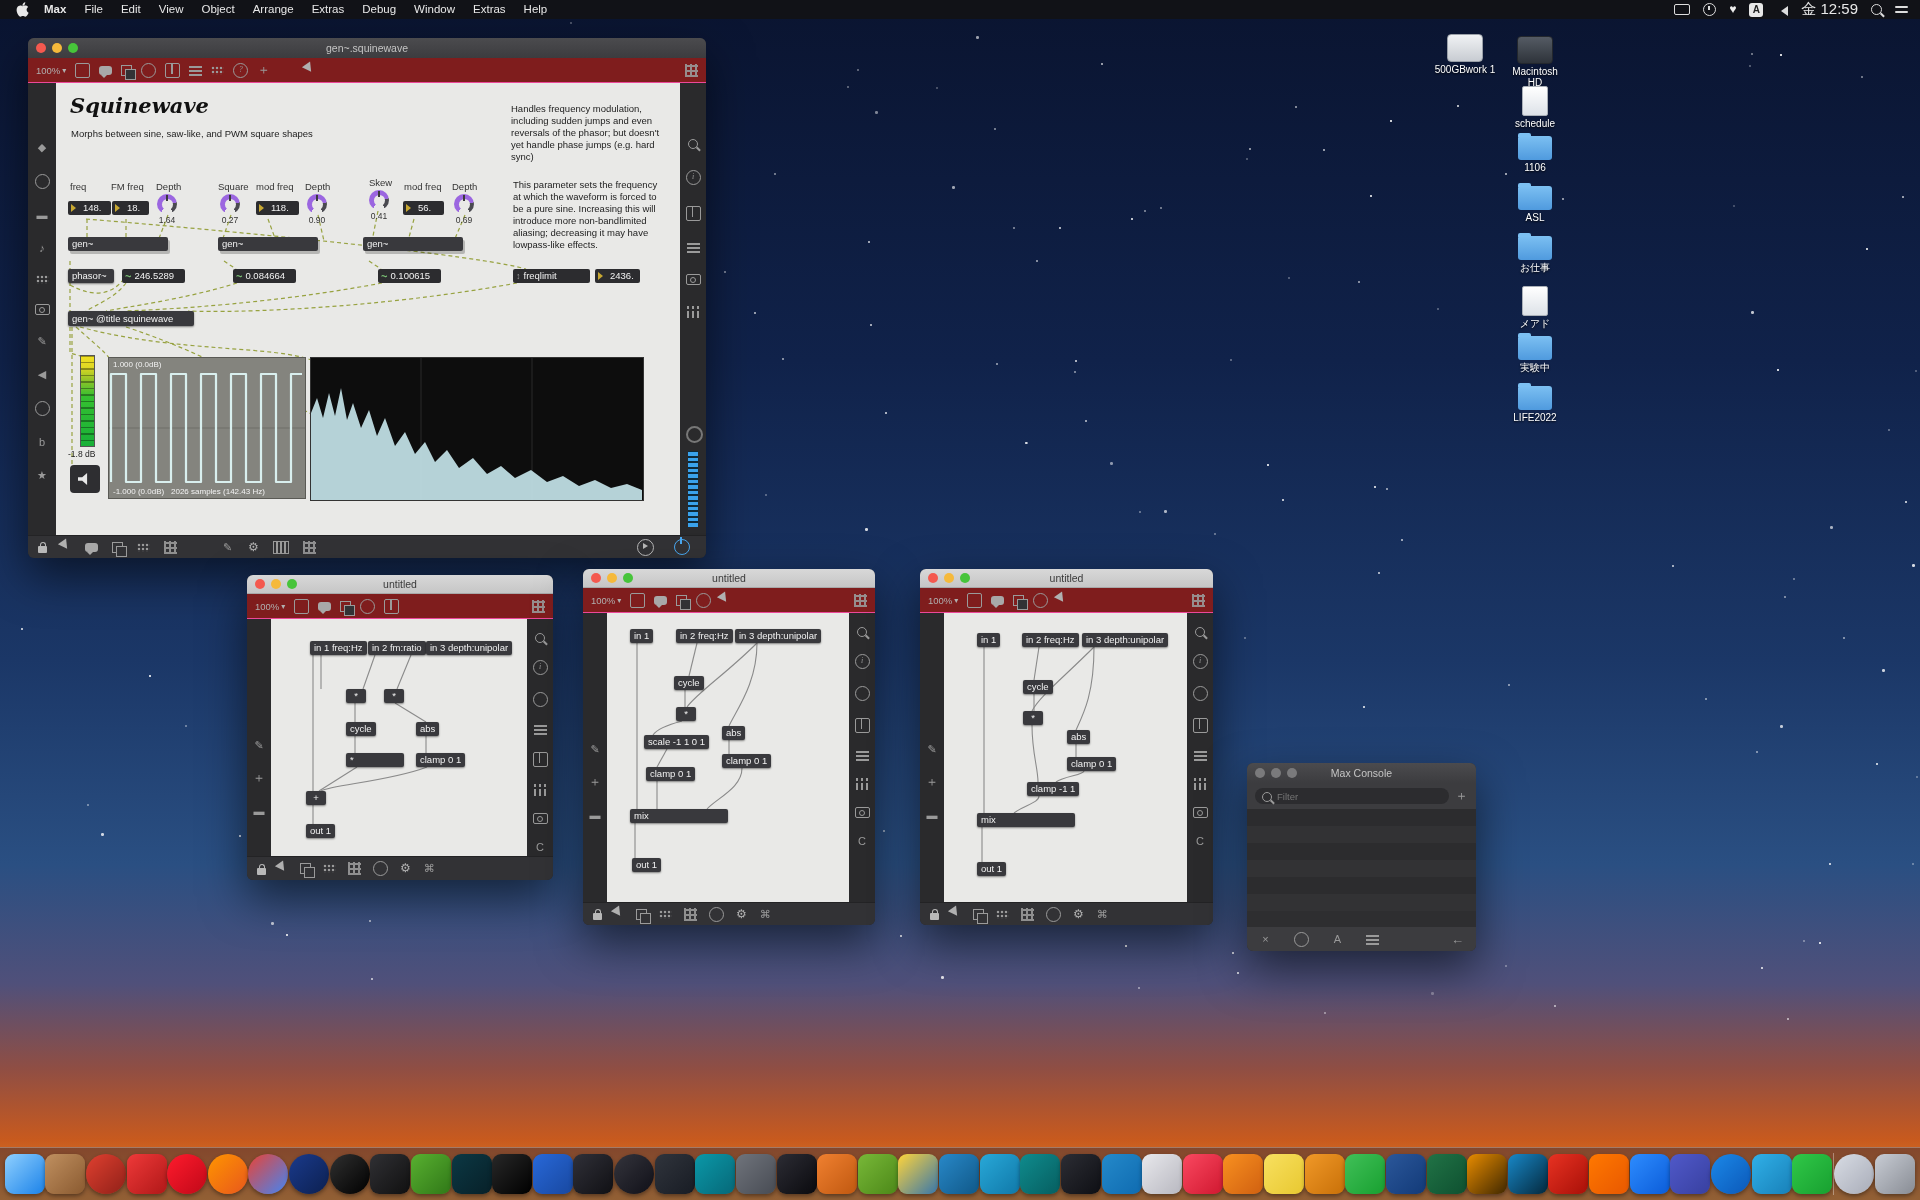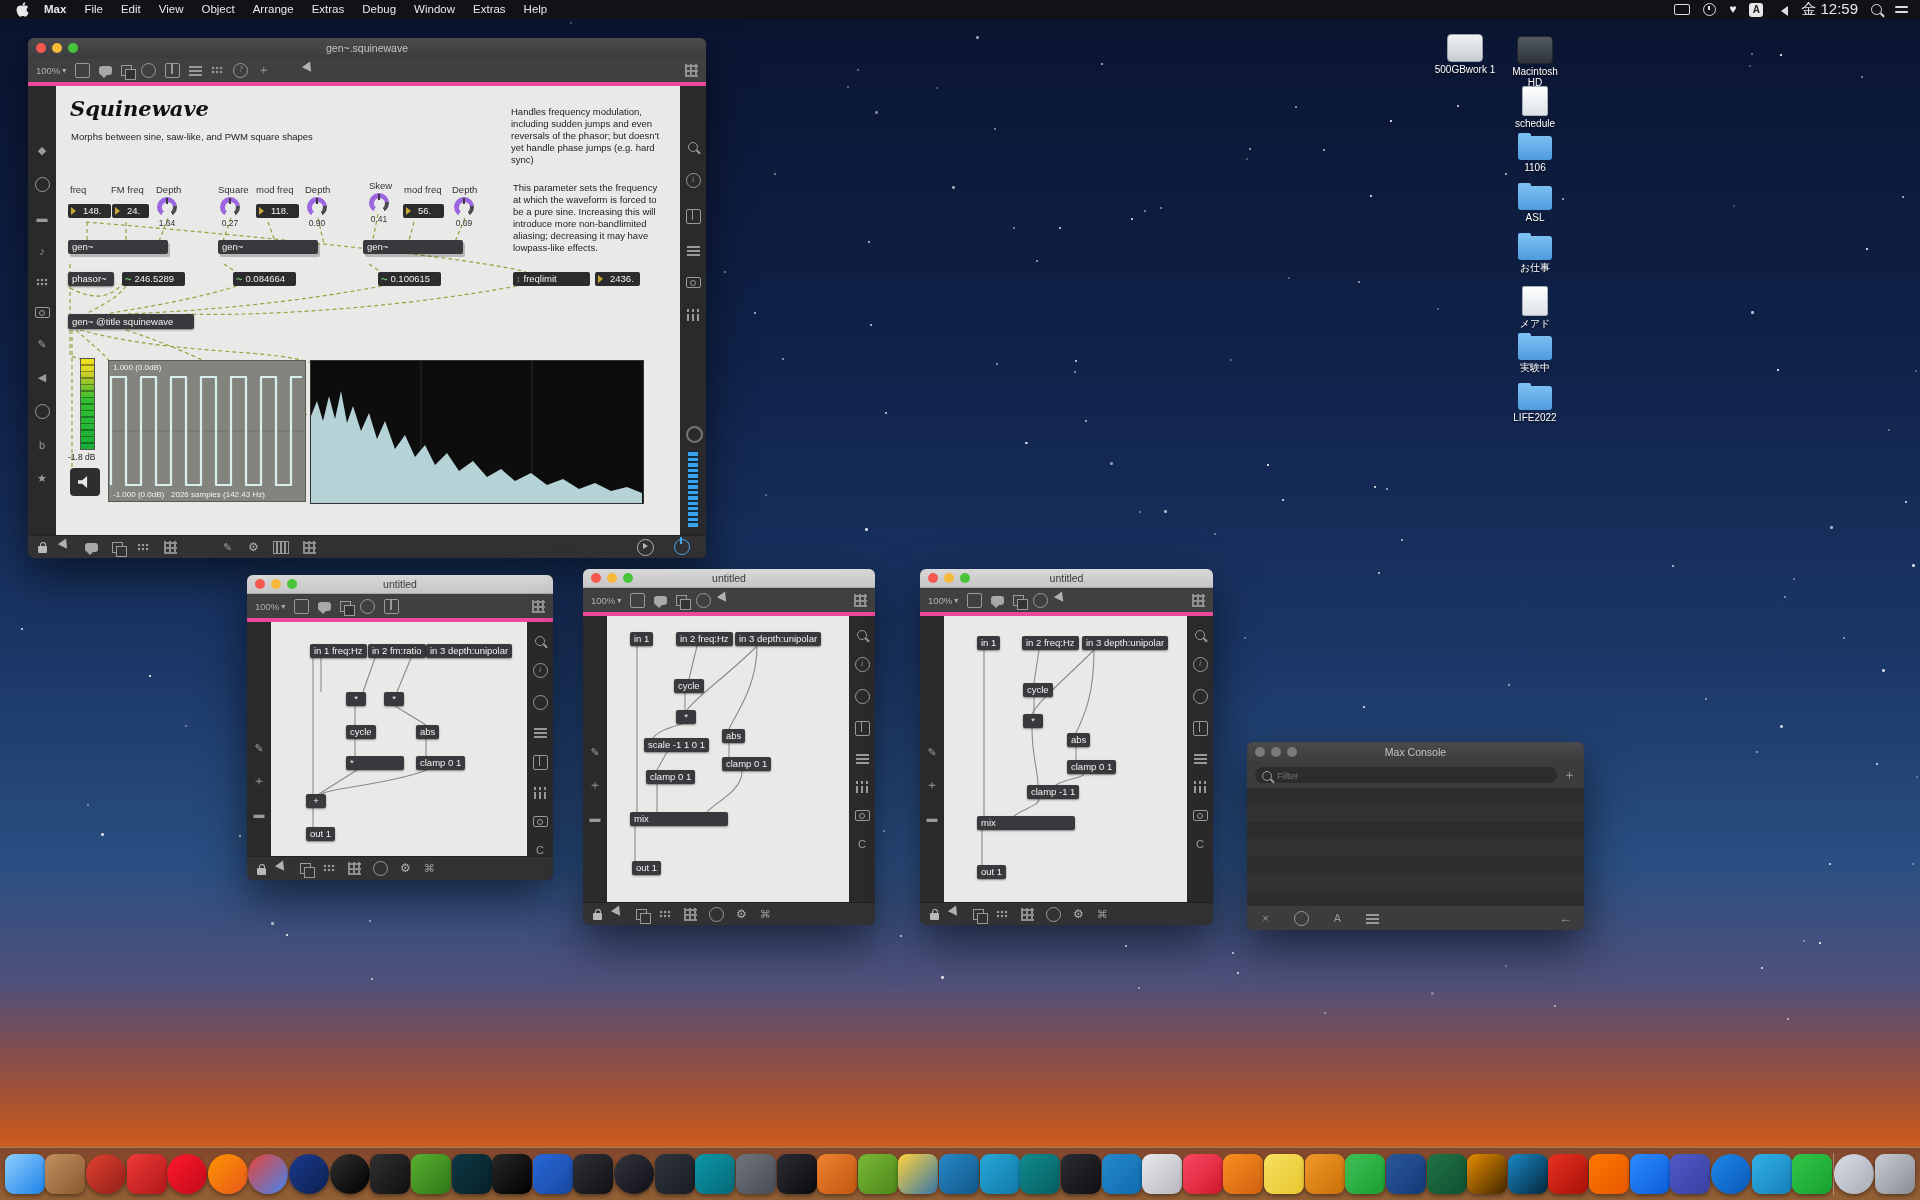--- a/index.html
+++ b/index.html
@@ -34,22 +34,22 @@
   
   .window{position:absolute;border-radius:6px;box-shadow:0 18px 45px rgba(0,0,0,.55);overflow:hidden;}
   .tbar{height:20px;display:flex;align-items:center;position:relative;flex:none;}
   .tbar-dark{background:linear-gradient(#4b4b4e,#3c3c3f);color:#c4c4c4;}
   .tbar-light{background:linear-gradient(#d8d8d8,#c6c6c6);color:#3a3a3a;border-bottom:1px solid #a8a8a8;}
   .traffic{position:absolute;left:8px;top:5px;display:flex;gap:6px;}
   .dot{width:10px;height:10px;border-radius:50%;}
   .dot.red{background:#f4594f;}.dot.yel{background:#f5b93b;}.dot.grn{background:#47c43a;}
   .dot.dim{background:#7a7a7c;}
   .tbar-title{flex:1;text-align:center;font-size:10.5px;}
-  .toolbar{height:24px;background:#404040;display:flex;align-items:center;gap:9px;color:#9a9a9a;
-    font-size:9.5px;padding:0 8px;border-bottom:4px solid #ec4899;flex:none;}
+  .toolbar{height:24px;background:#7f1d1d;display:flex;align-items:center;gap:9px;color:#9a9a9a;
+    font-size:9.5px;padding:0 8px;border-bottom:1px solid #ec4899;flex:none;}
   .zoom{display:flex;align-items:center;gap:2px;color:#b0b0b0;}
   .zoom::after{content:"▾";font-size:8px;}
   .wbody{display:flex;flex:1;min-height:0;}
   .lstrip,.rstrip{background:#2a2a2c;display:flex;flex-direction:column;align-items:center;color:#8a8a8a;flex:none;}
   .lstrip{width:28px;padding-top:58px;gap:20px;}
   .rstrip{width:26px;padding-top:56px;gap:21px;position:relative;}
   .canvas{background:#e9e9e7;position:relative;flex:1;overflow:hidden;}
   .statusbar{height:22px;background:#323235;display:flex;align-items:center;gap:14px;padding:0 10px;flex:none;border-top:1px solid #232325;}
   .win-col{display:flex;flex-direction:column;height:100%;}
   
@@ -467,21 +467,21 @@
       <span class="plabel" style="left:313px;top:94px;">Skew</span>
       <span class="plabel" style="left:348px;top:98px;">mod freq</span>
       <span class="plabel" style="left:396px;top:98px;">Depth</span>
 
       <div class="numbox" style="left:12px;top:118px;width:36px;">
           <span class="tri"></span>
           <span>148.</span>
         </div>
       <div class="numbox" style="left:56px;top:118px;width:30px;">
           <span class="tri"></span>
-          <span>24.</span>
+          <span>18.</span>
         </div>
       <div class="knob" style="left:101px;top:111px;"></div>
       <span class="kval" style="left:96px;top:132px;">1.64</span>
       <div class="knob" style="left:164px;top:111px;"></div>
       <span class="kval" style="left:159px;top:132px;">0.27</span>
       <div class="numbox" style="left:200px;top:118px;width:36px;">
           <span class="tri"></span>
           <span>118.</span>
         </div>
       <div class="knob" style="left:251px;top:111px;"></div>
@@ -790,21 +790,21 @@
     <span class="ic ic-cursor"></span>
     <span class="ic ic-sq2"></span>
     <span class="ic ic-dots"></span>
     <span class="ic ic-grid9"></span>
     <span class="ic ic-circ"></span>
     <span class="ic ic-wrench">⚙</span>
     <span class="ic ic-g">⌘</span>
   </div>
 </div>
 
-<div class="window win-col" style="left:1247px;top:742px;width:337px;height:188px;background:#2e2e30;">
+<div class="window win-col" style="left:1247px;top:763px;width:229px;height:188px;background:#2e2e30;">
   <div class="tbar tbar-dark">
     <div class="traffic">
       <span class="dot dim"></span>
       <span class="dot dim"></span>
       <span class="dot dim"></span>
     </div>
     <span class="tbar-title">Max Console</span>
   </div>
   <div class="console-filter">
     <span class="cf-wrap">

